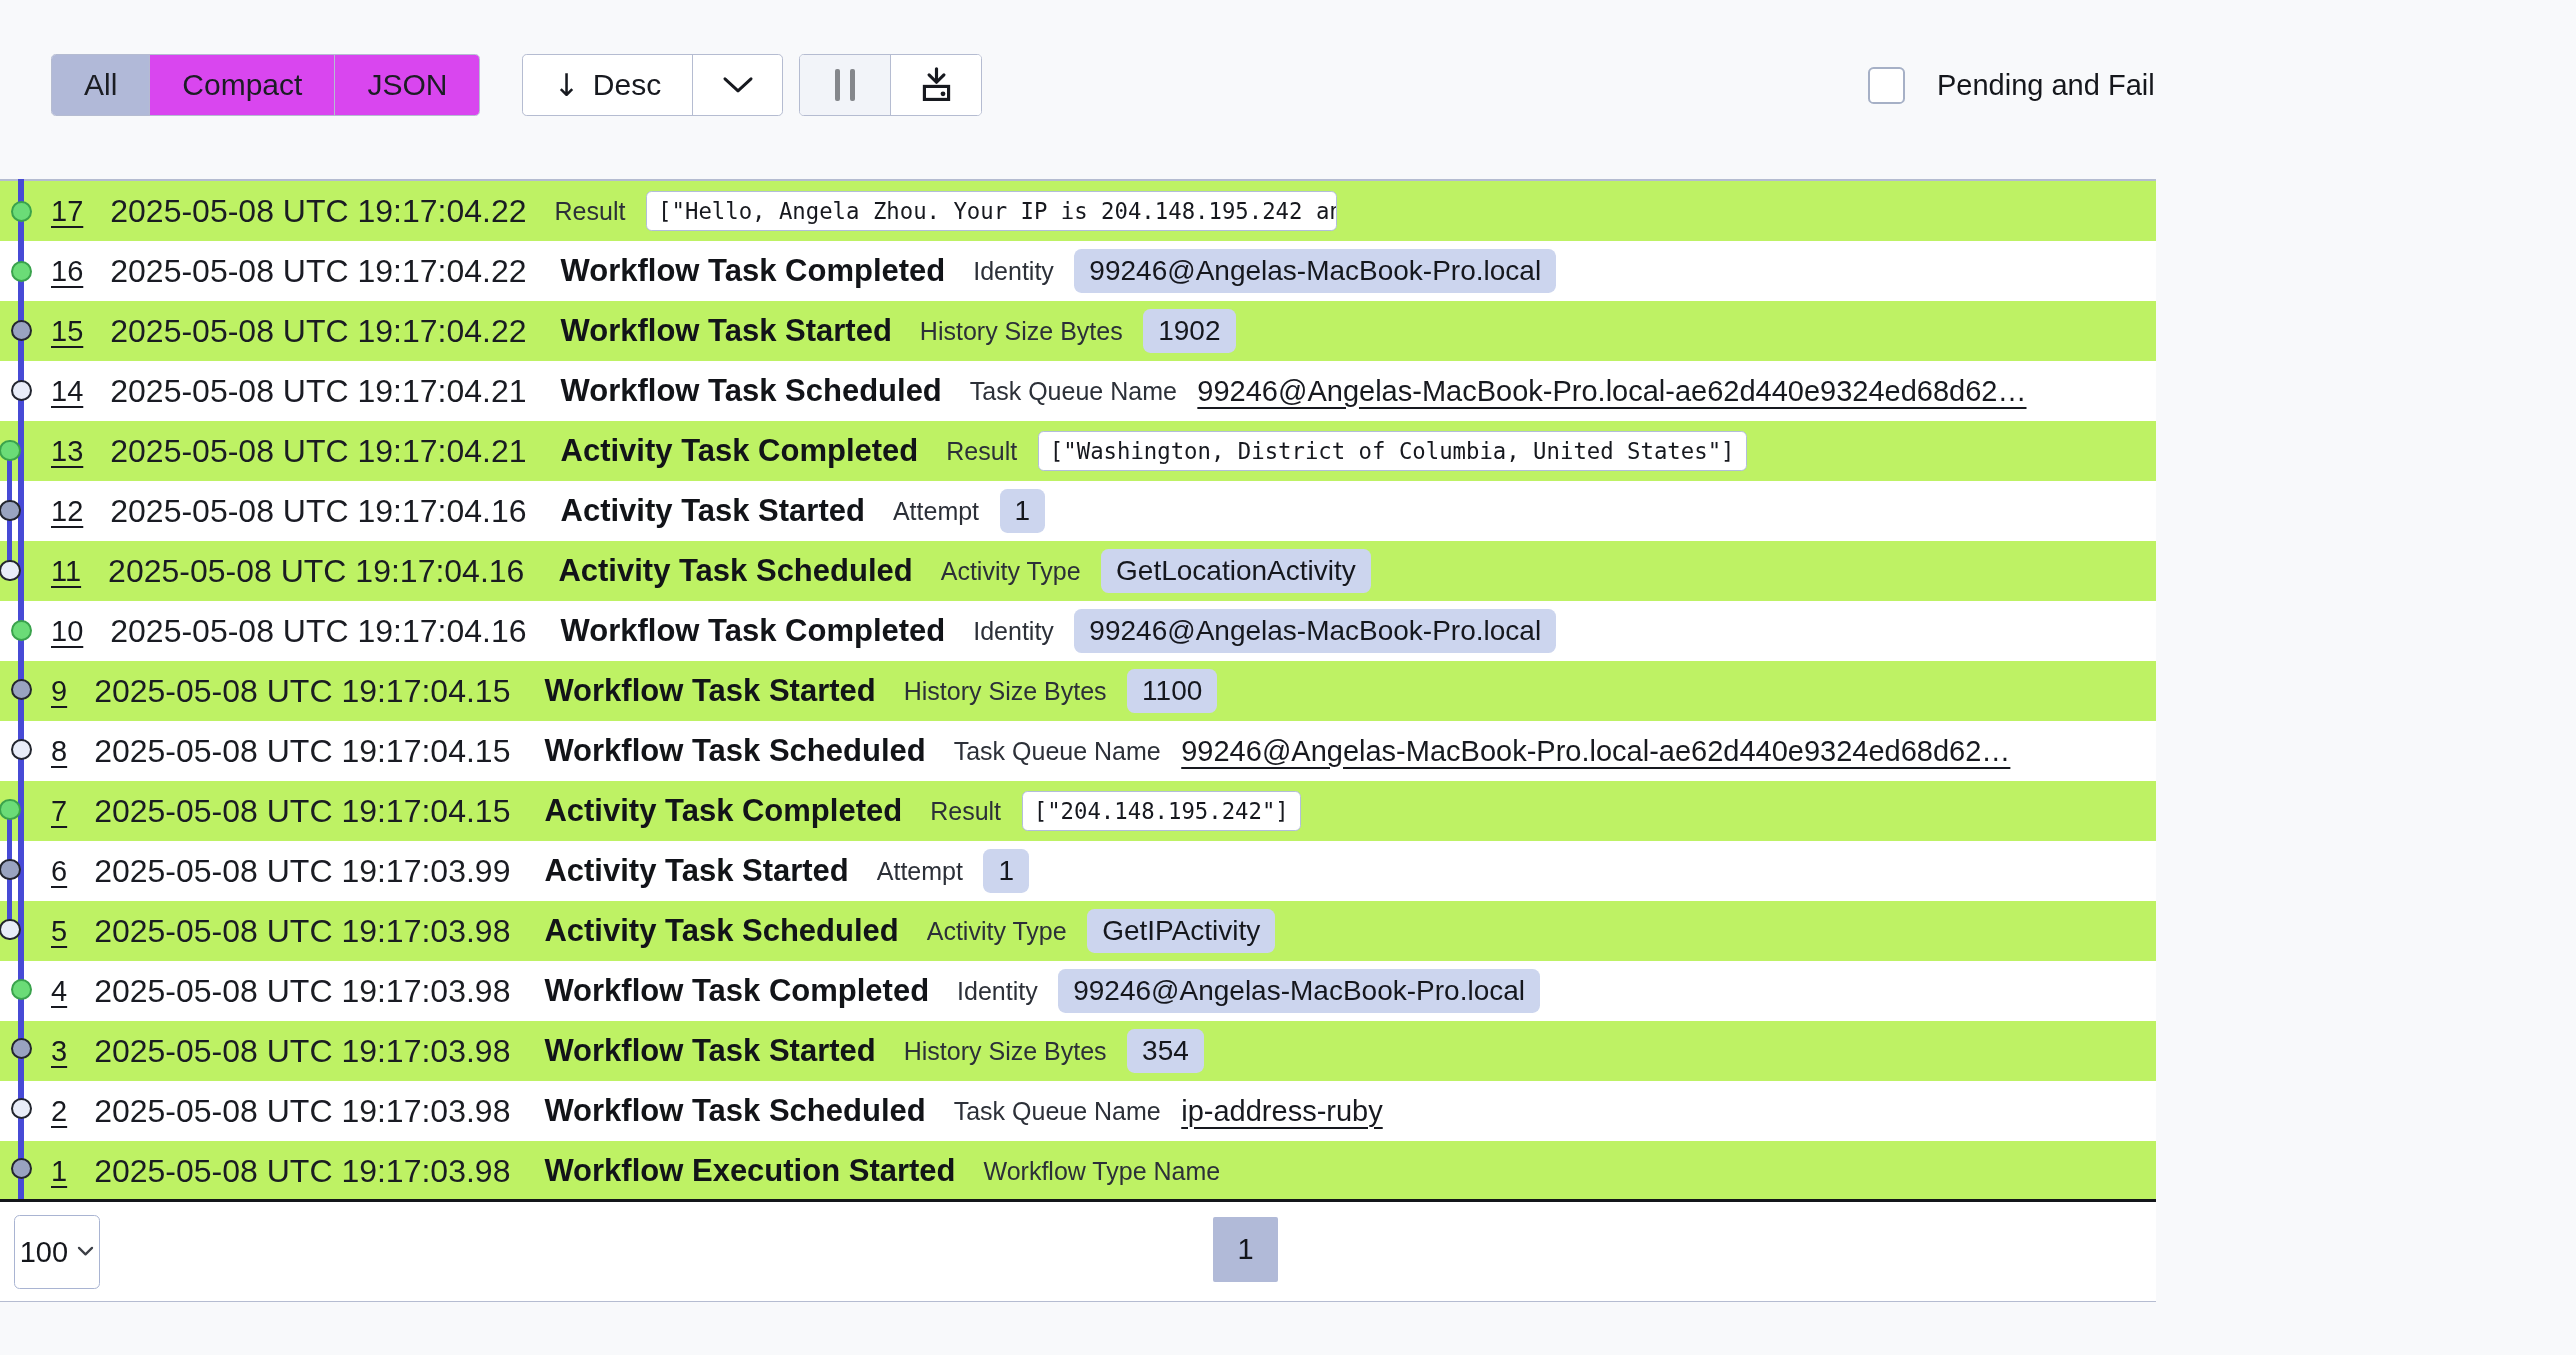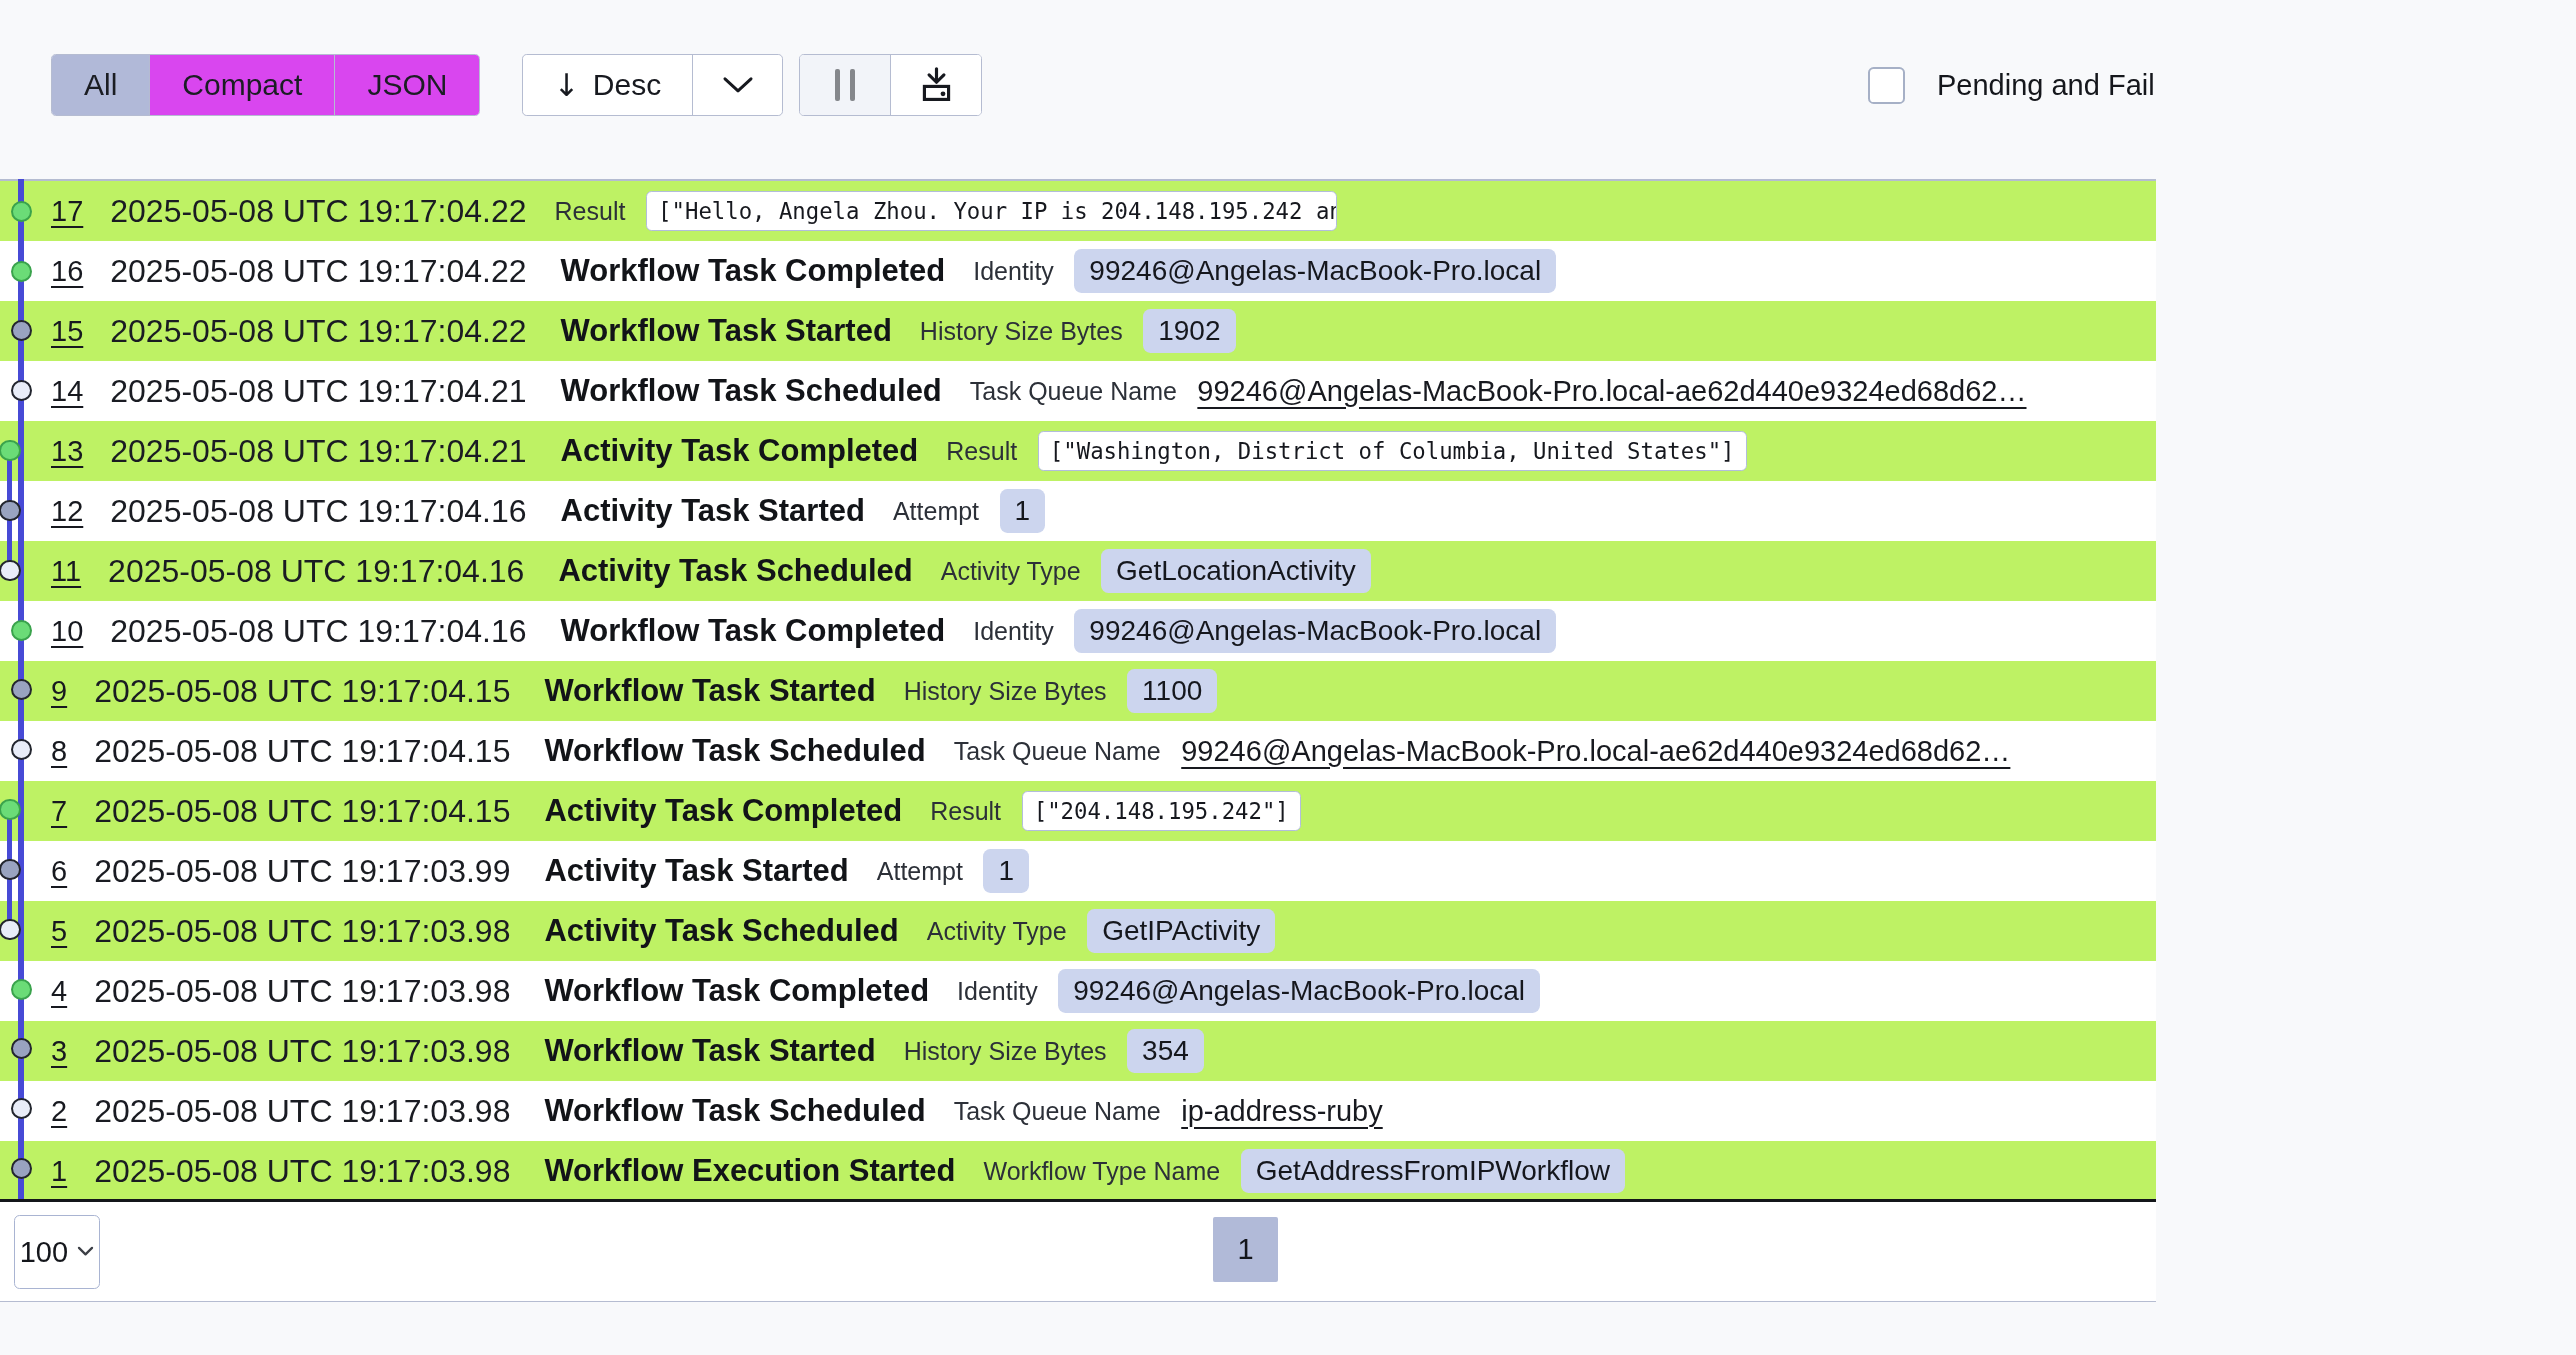--- a/index.html
+++ b/index.html
@@ -249,21 +249,20 @@
     <span class="evt-time">2025-05-08 UTC 19:17:03.98</span>
     <span class="evt-name">Workflow Task Scheduled</span>
     <span class="evt-label">Task Queue Name</span>
     <span class="evt-value link">ip-address-ruby</span>
   </div>
       <div class="row odd">
     <span class="evt-id">1</span>
     <span class="evt-time">2025-05-08 UTC 19:17:03.98</span>
     <span class="evt-name">Workflow Execution Started</span>
     <span class="evt-label">Workflow Type Name</span>
-    <span class="evt-value badge">GetAddressFromIPWorkflow</span>
   </div>
     </div>
   <div class="table-bottom-border"></div>
   <div class="right-border"></div>
 
   <div class="rail" id="rail">
     <div class="main-line"></div>
   <div class="branch-line" style="top: 810px; height: 120px;"></div>
       <div class="branch-line" style="top: 451px; height: 120px;"></div>
       <div class="dot green" style="top: 201px; left: 10.7px;"></div>

